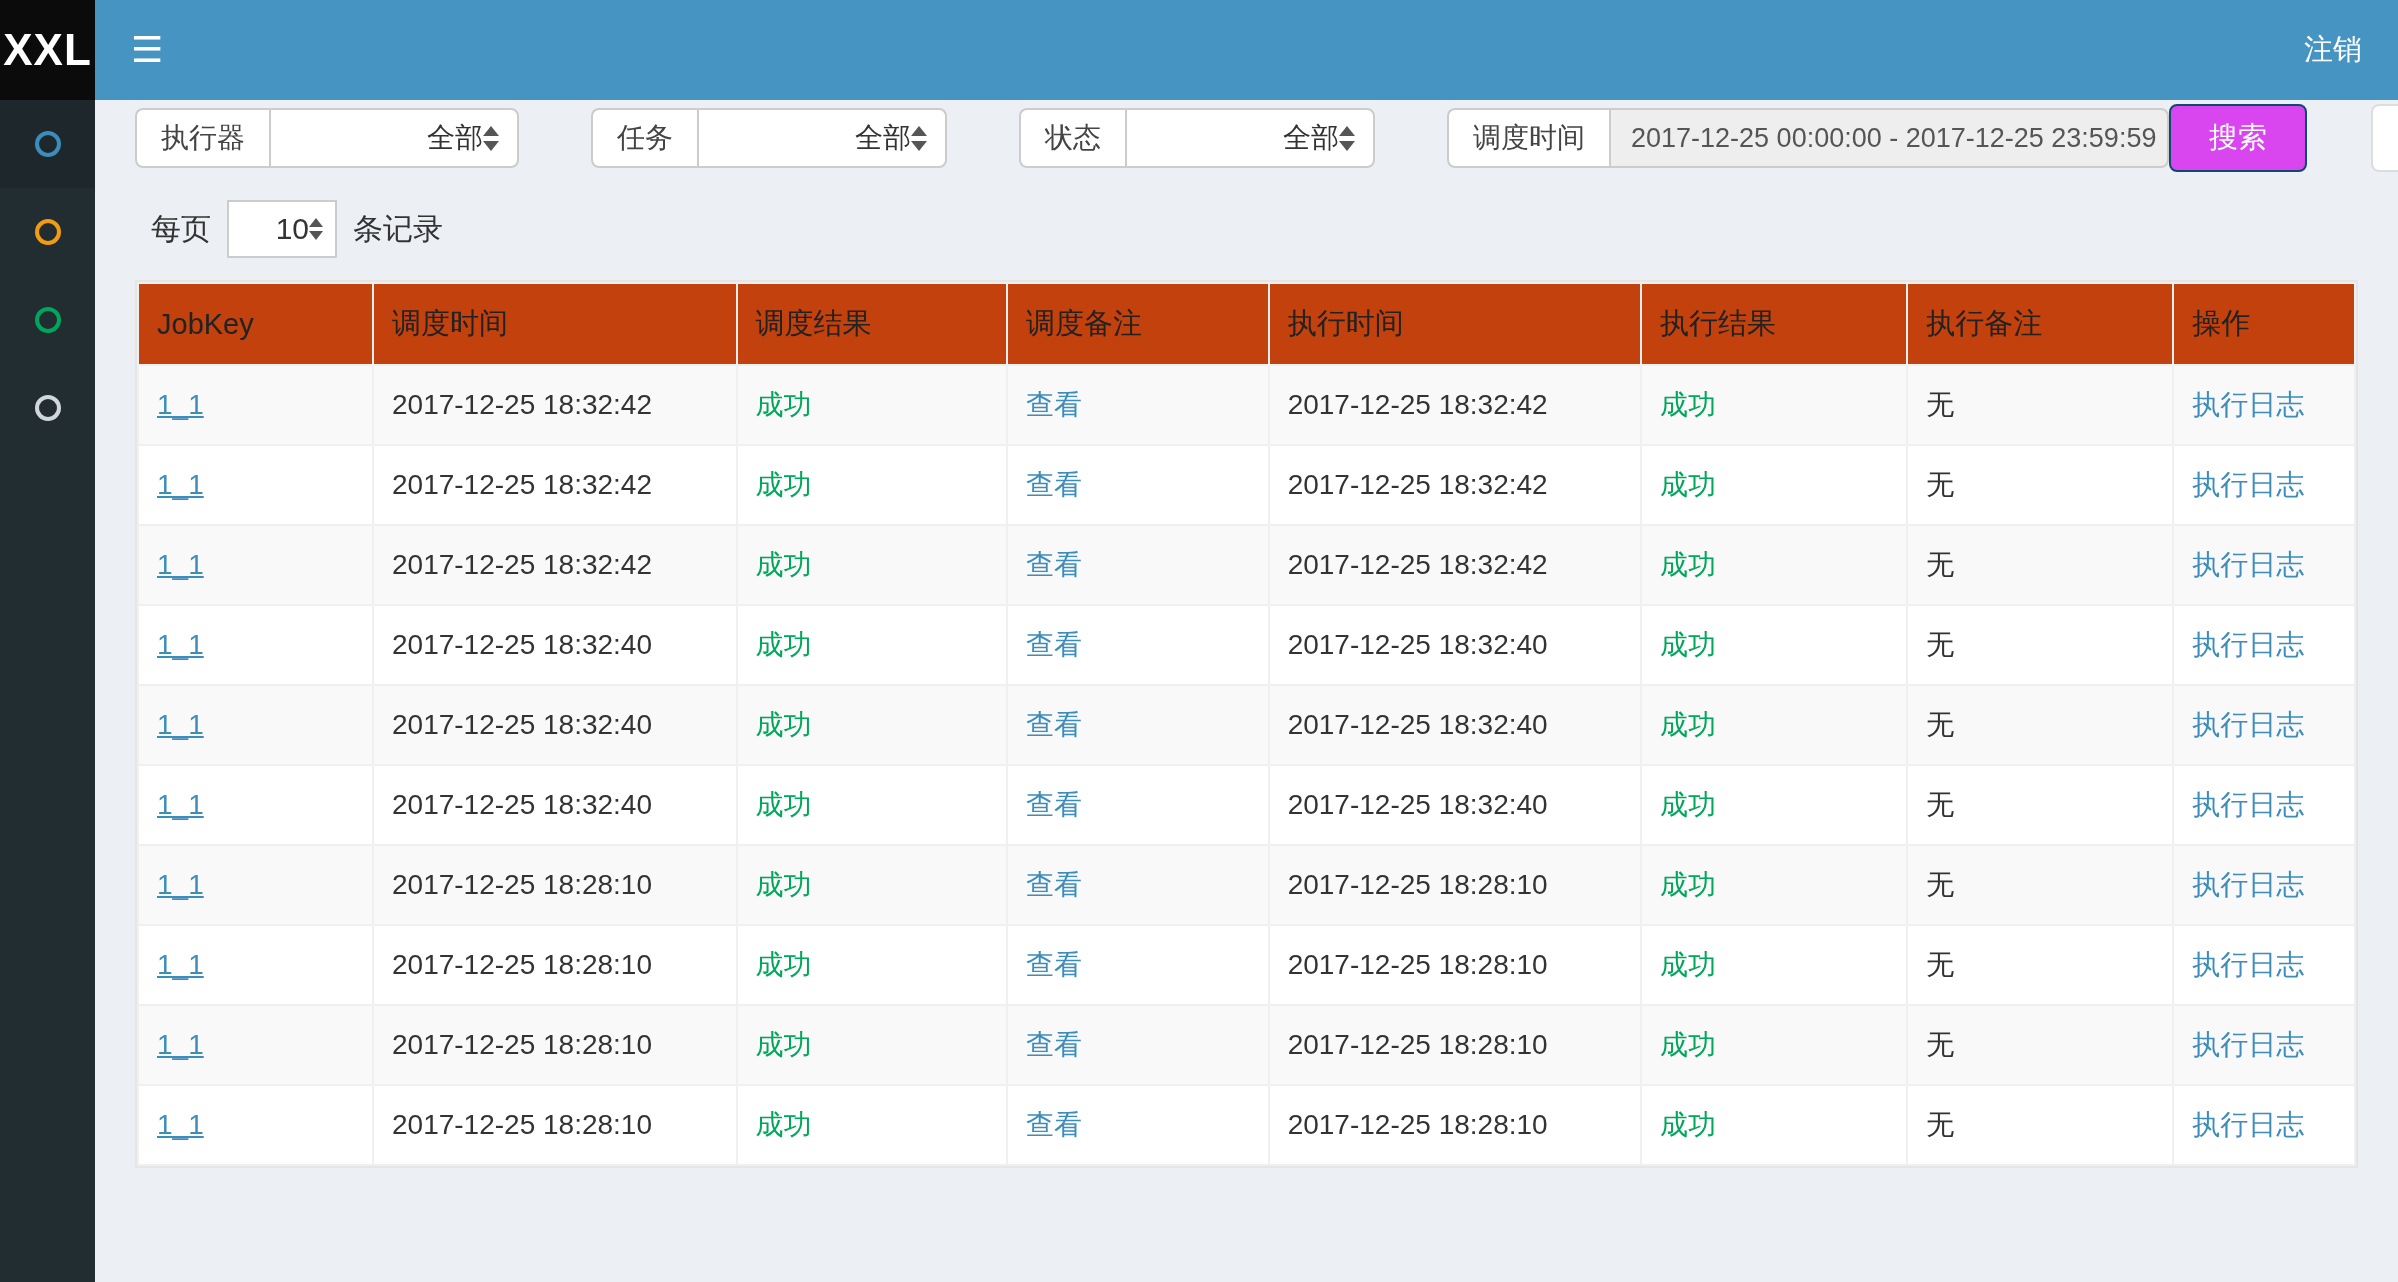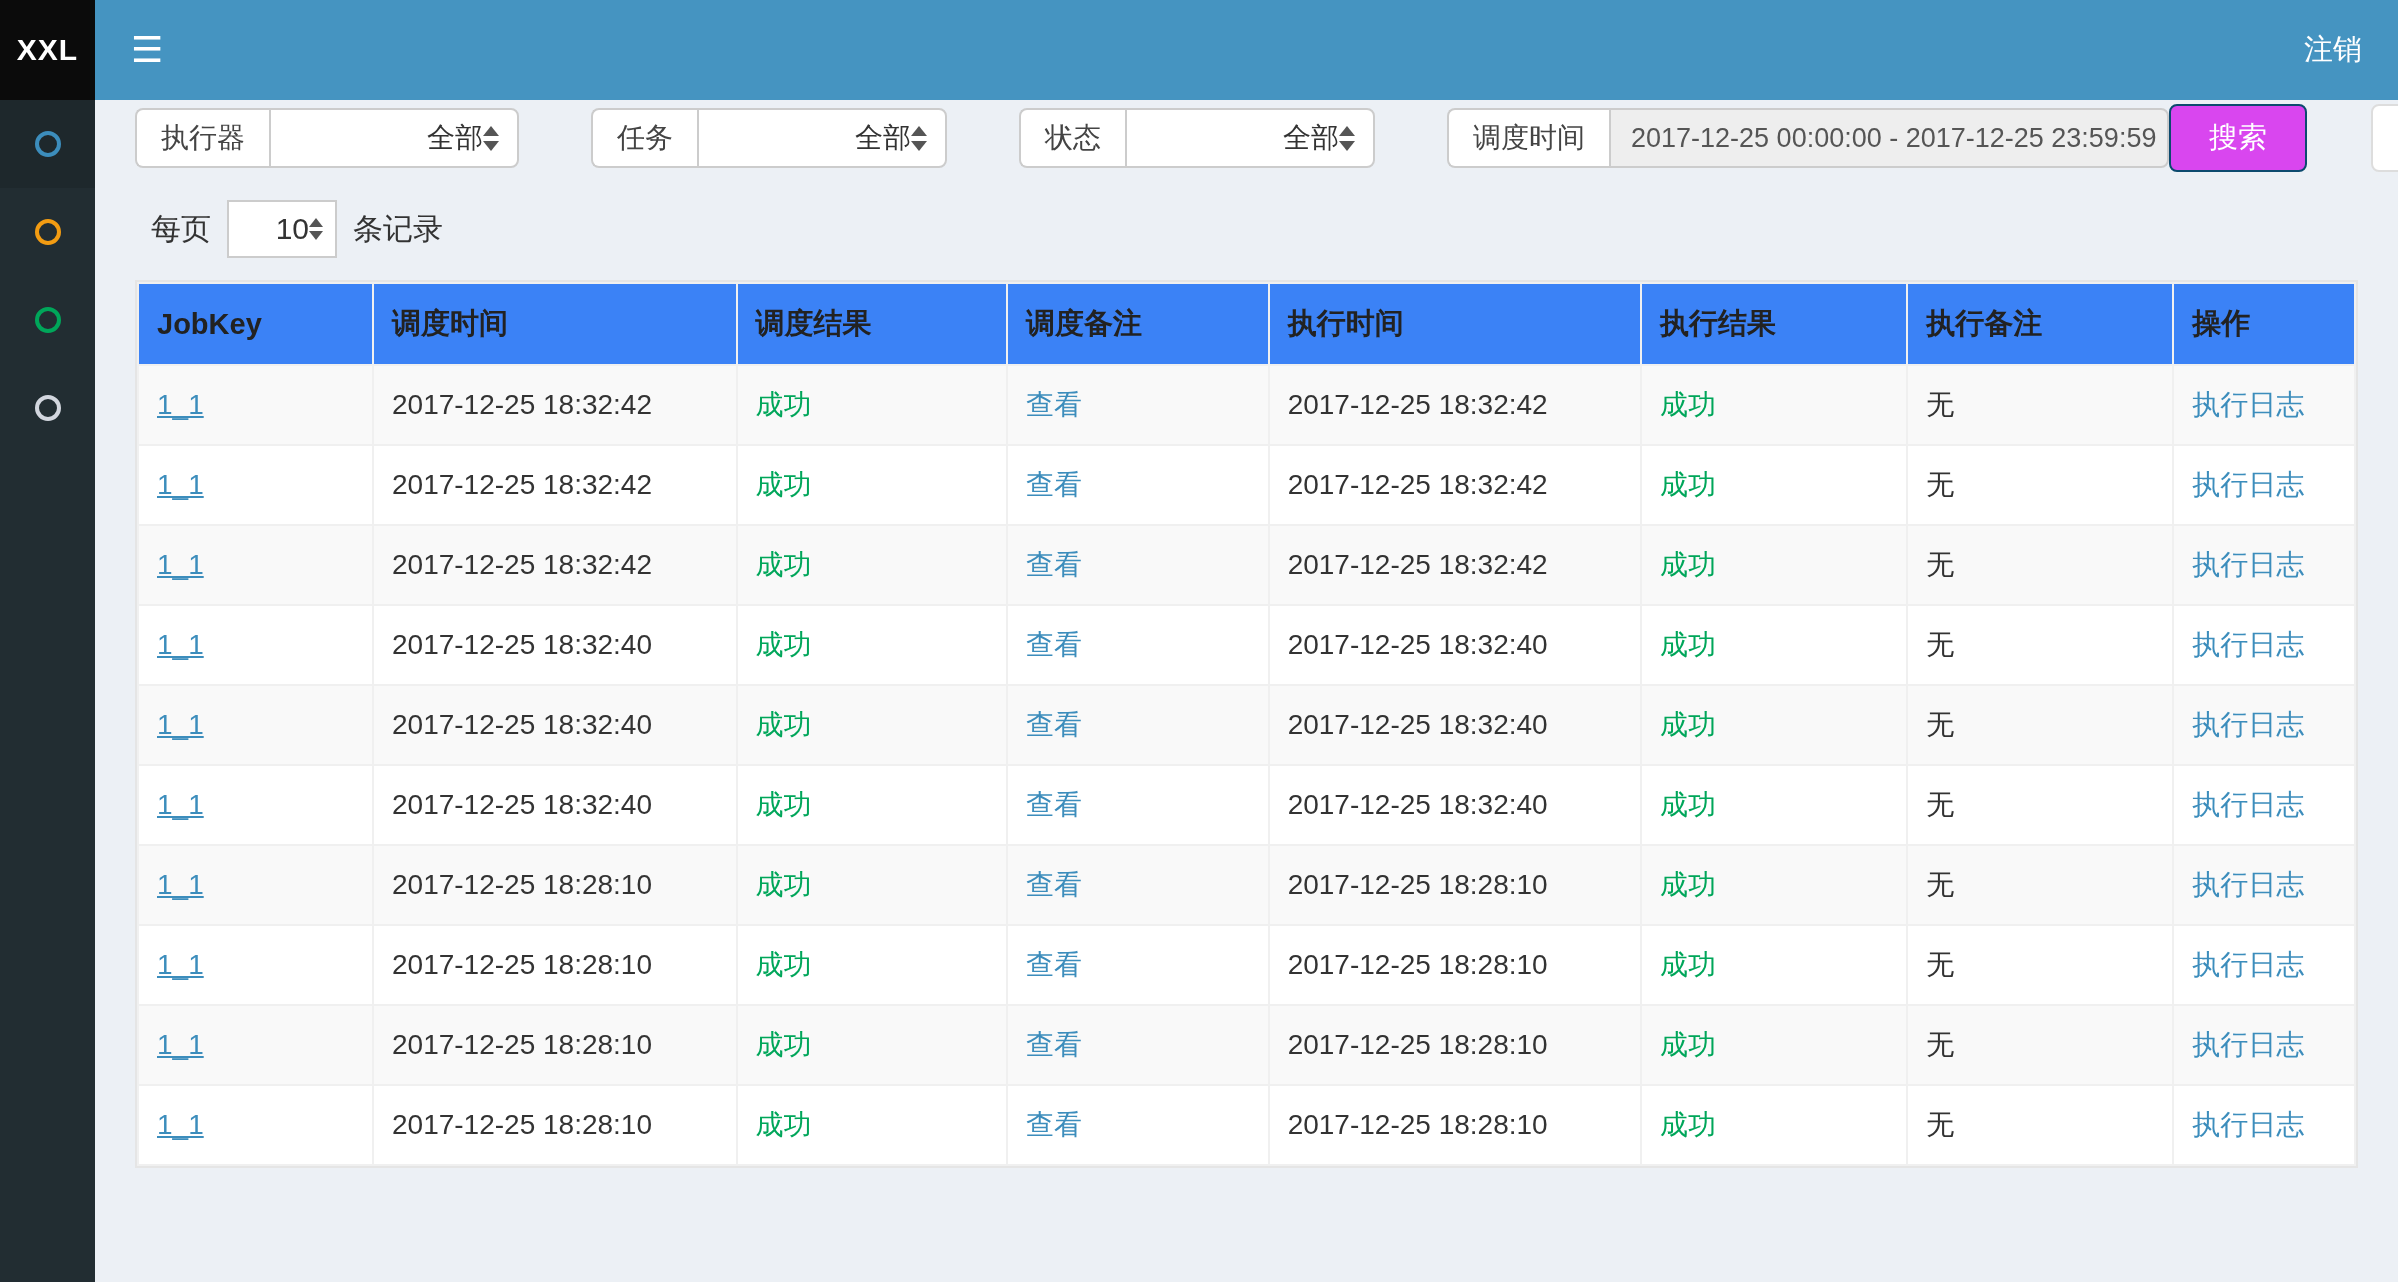--- a/index.html
+++ b/index.html
@@ -4,21 +4,21 @@
 <style>
   * { margin:0; padding:0; box-sizing:border-box; }
   html,body { width:2398px; height:1282px; overflow:hidden; }
   body {
     font-family:"Liberation Sans","DejaVu Sans",sans-serif;
     background:#ecf0f5; color:#333; font-size:28px;
   }
 
   
   .navbar { position:absolute; top:0; left:0; width:2398px; height:100px; background:#4594c1; display:flex; z-index:5; }
-  .logo { width:95px; height:100px; background:#0b0b0b; color:#fff; font-weight:bold; font-size:30px;
+  .logo { width:95px; height:100px; background:#0b0b0b; color:#fff; font-weight:bold; font-size:44px;
           display:flex; align-items:center; justify-content:center; letter-spacing:1px; }
   .nav-rest { flex:1; display:flex; align-items:center; justify-content:space-between; padding:0 36px; }
   .hamburger { color:#fff; font-size:36px; cursor:pointer; line-height:1; }
   .logout { color:#fff; font-size:29px; cursor:pointer; text-decoration:none; }
 
   
   .sidebar { position:absolute; top:100px; left:0; width:95px; height:1182px; background:#222d32; }
   .side-item { height:88px; display:flex; align-items:center; justify-content:center; cursor:pointer; }
   .side-item.active { background:#1e282c; }
   .ring { width:26px; height:26px; border-radius:50%; border:4px solid #fff; }
@@ -55,21 +55,21 @@
   .perpage { display:flex; align-items:center; padding:28px 56px 22px; font-size:30px; color:#333; }
   .select.small { width:110px; height:58px; border-radius:0; border:2px solid #ccc; margin:0 16px; padding:0 12px 0 18px; }
   .select.small .up { border-left-width:7px; border-right-width:7px; border-bottom-width:9px; }
   .select.small .down { border-left-width:7px; border-right-width:7px; border-top-width:9px; margin-top:4px; }
 
   
   .table-wrap { margin:0 40px; background:#fff; border:2px solid #e5e5e5; }
   table { width:100%; border-collapse:collapse; table-layout:fixed; }
   th, td { border:2px solid #f0f0f0; padding:20px 18px; font-size:28px; text-align:left;
            overflow:hidden; white-space:nowrap; }
-  th { font-weight:bold; font-size:29px; color:#222; background:#3b82f6; }
+  th { font-weight:normal; font-size:29px; color:#222; background:#c2410c; }
   tbody tr:nth-child(odd) { background:#f9f9f9; }
   tbody tr:nth-child(even) { background:#fff; }
   .green { color:#00a65a; }
   a.link { color:#3c8dbc; text-decoration:none; cursor:pointer; }
   a.link.u { text-decoration:underline; }
 
   
   .table-footer { display:flex; align-items:center; justify-content:space-between; padding:26px 40px; }
 </style>
 </head>

